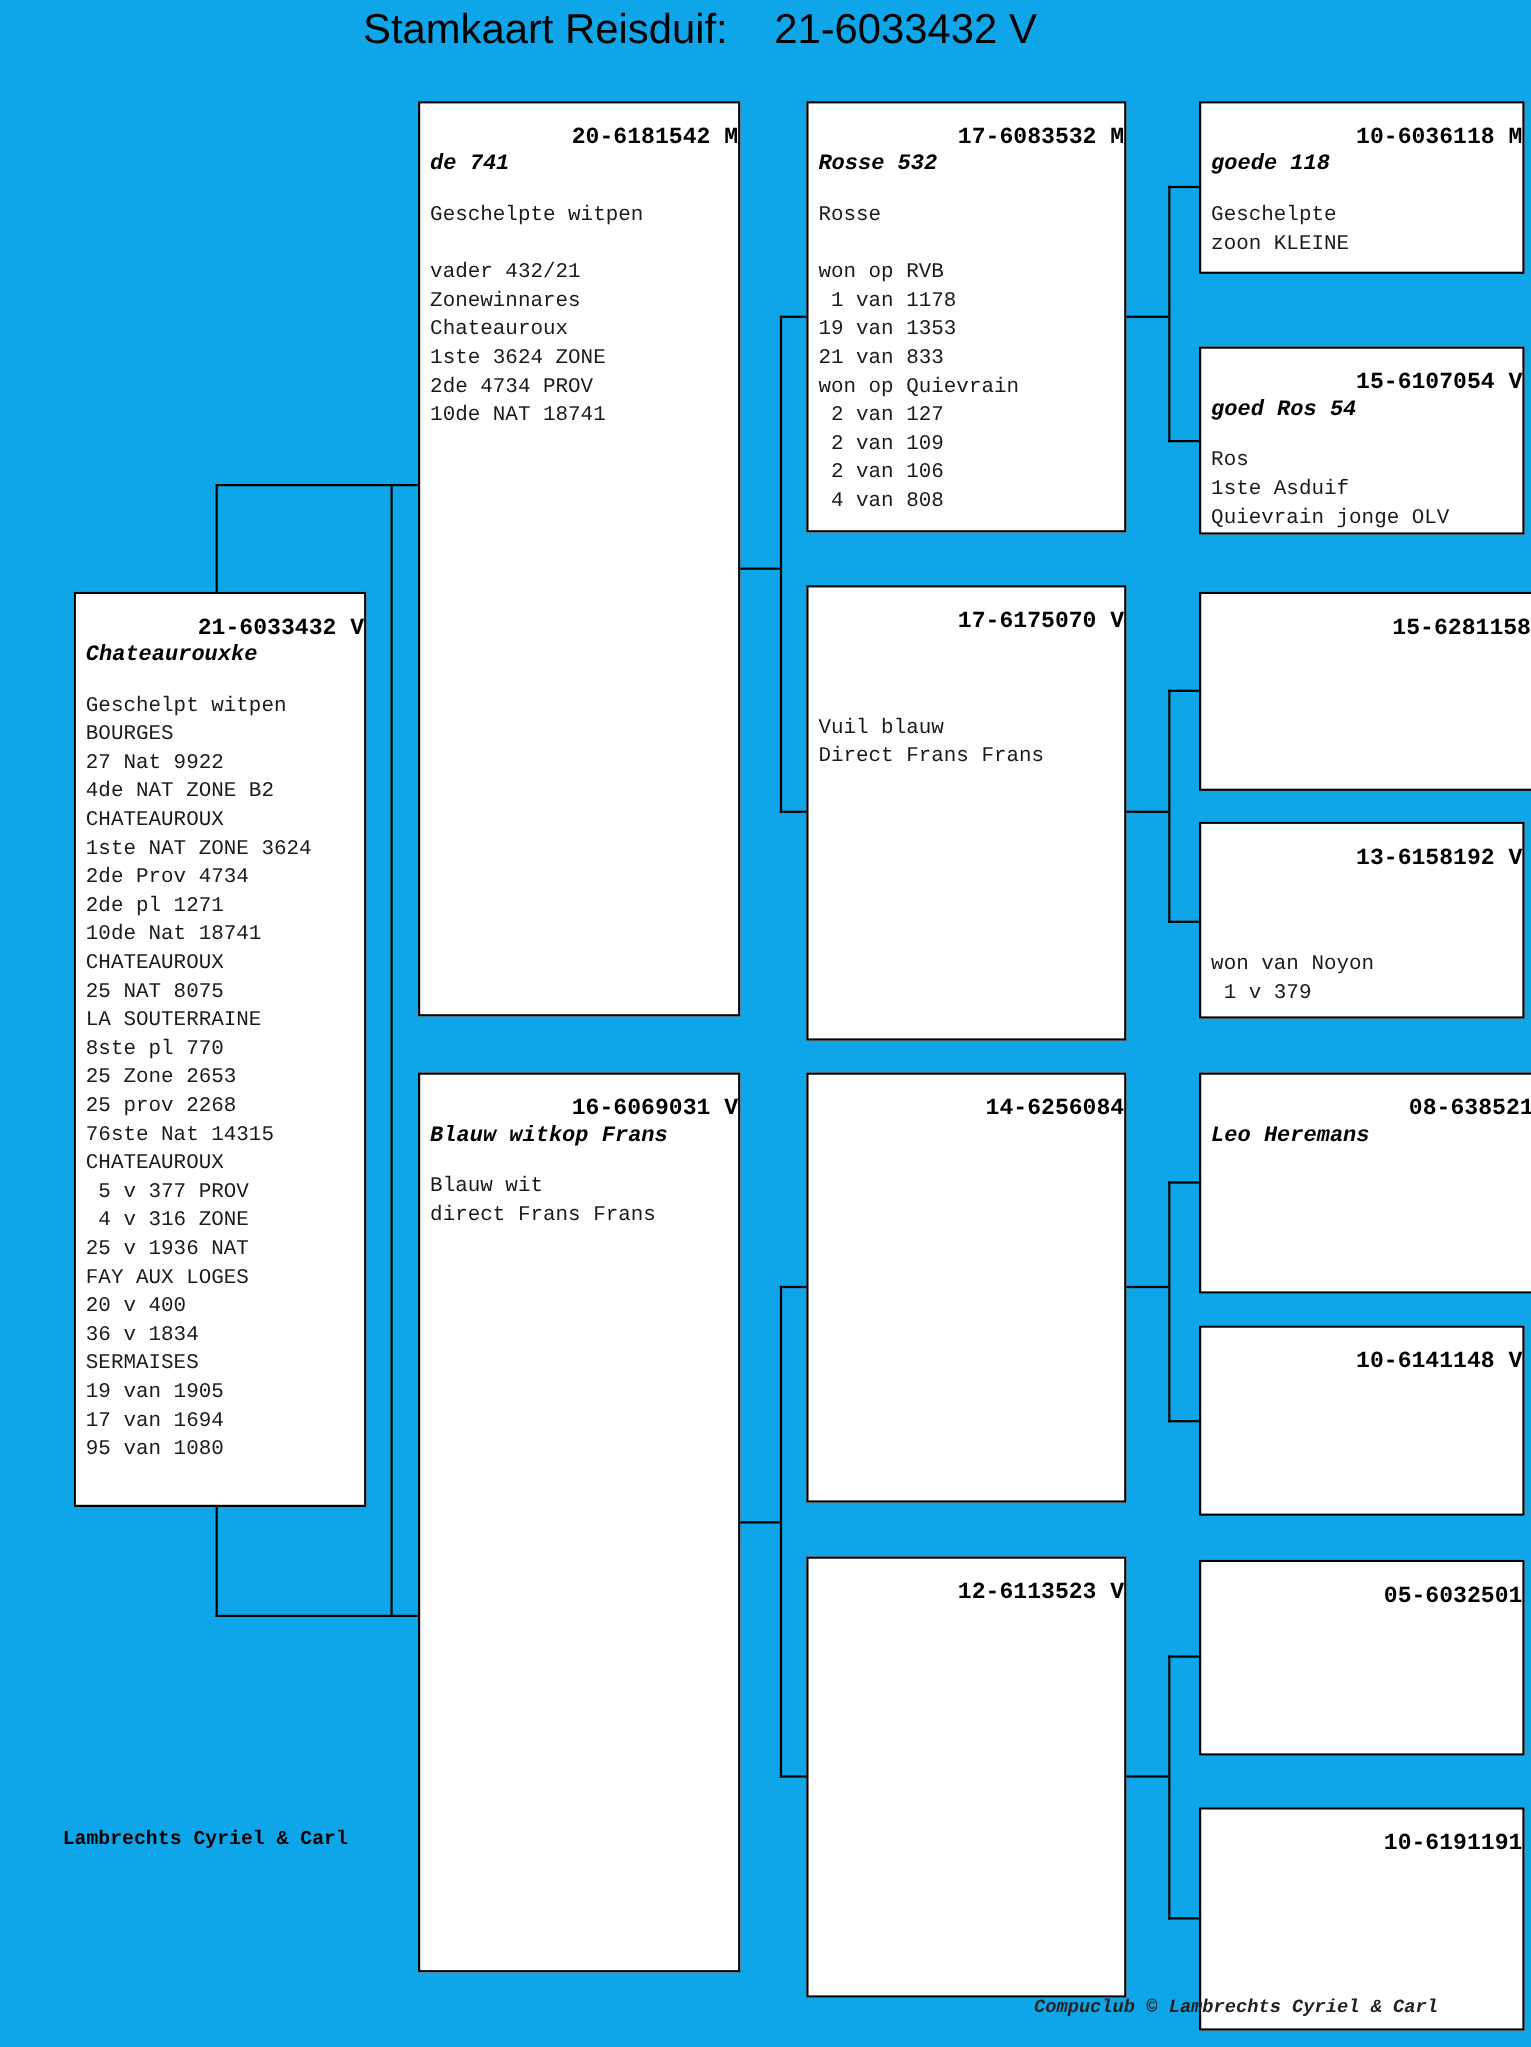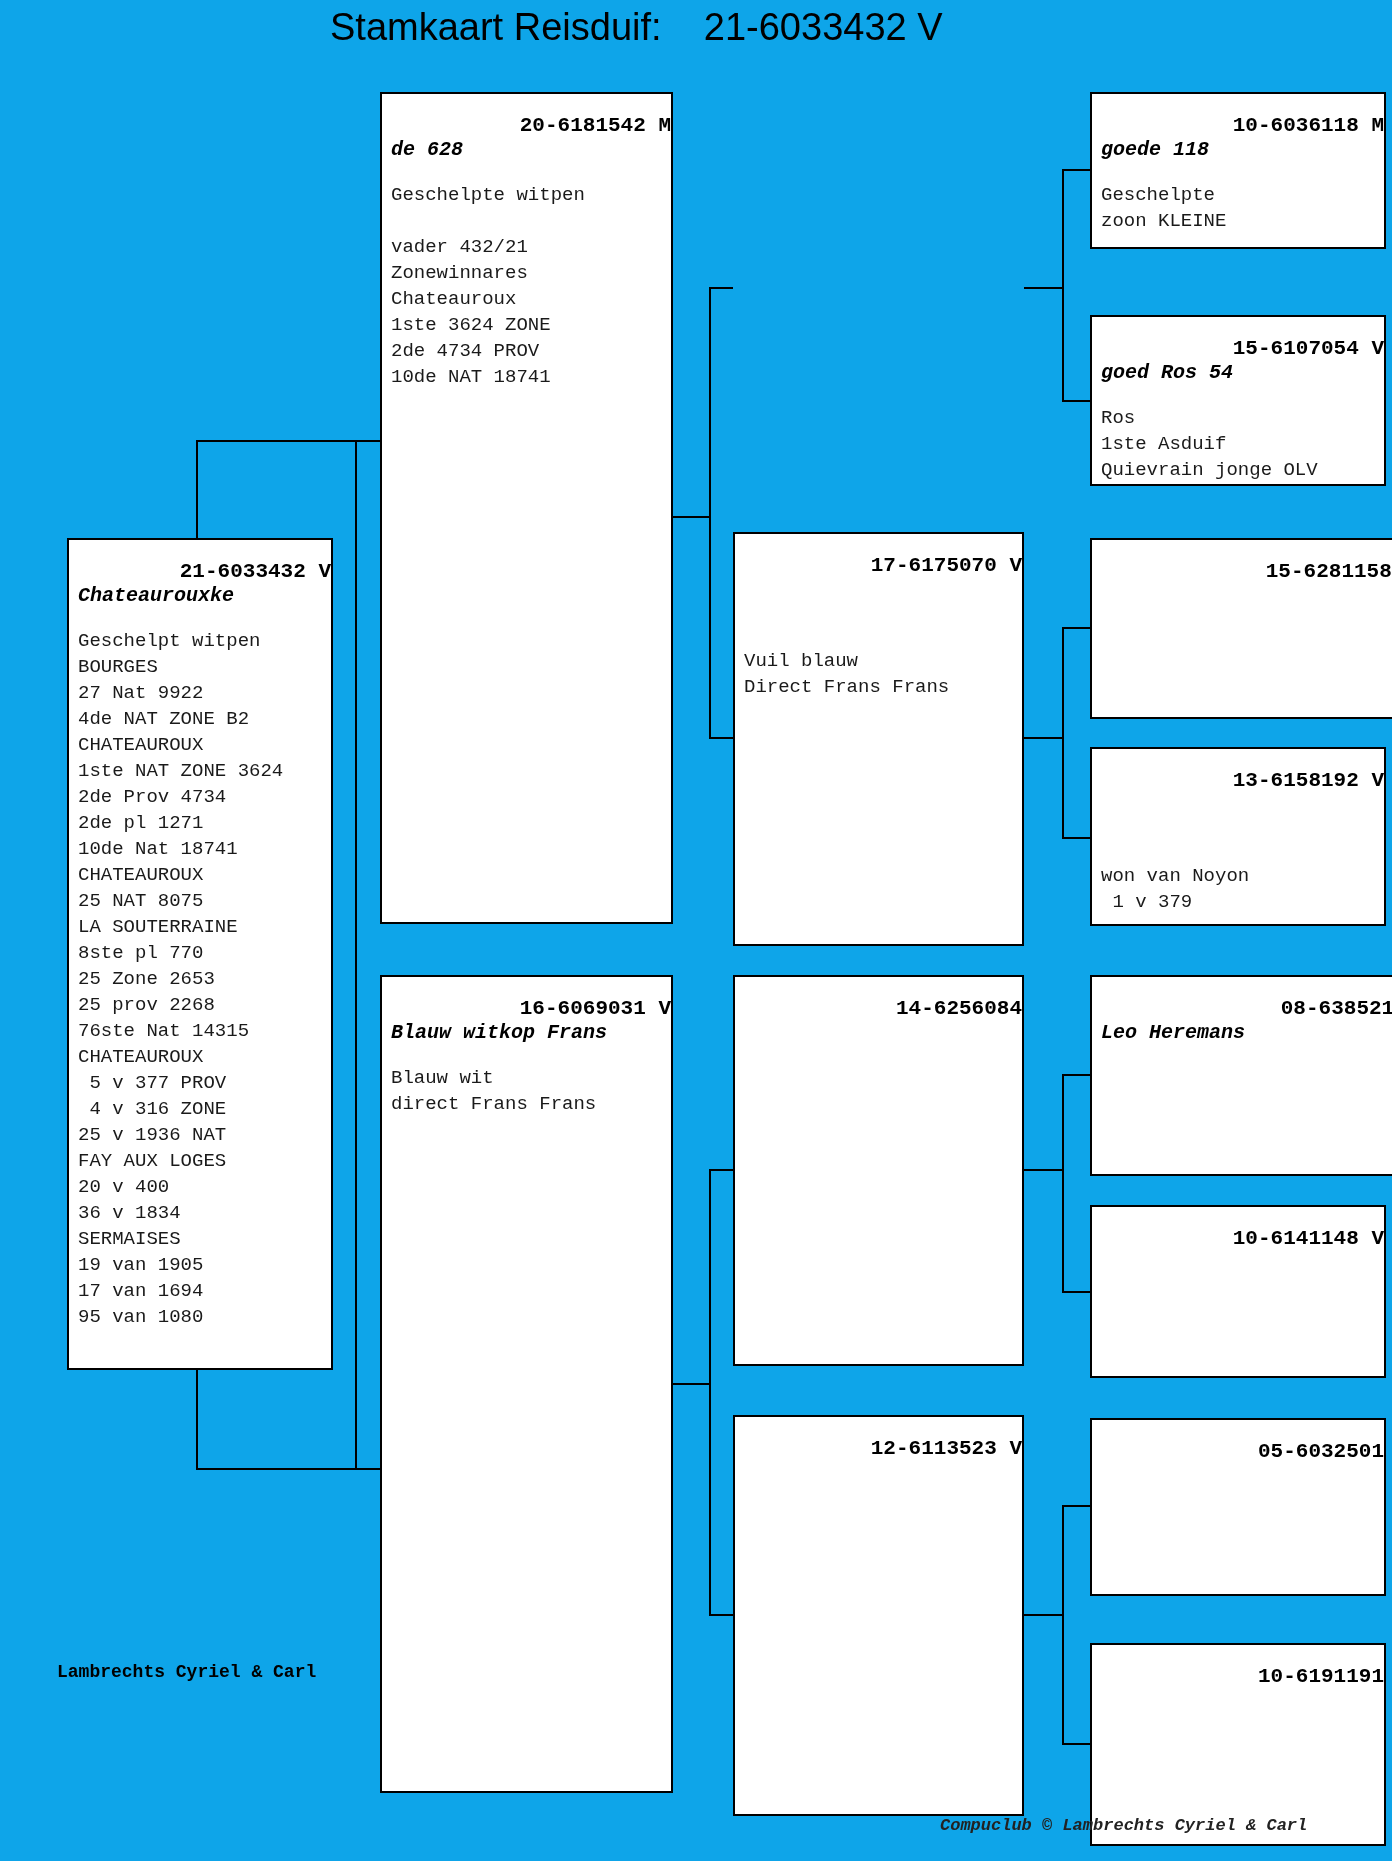--- a/index.html
+++ b/index.html
@@ -75,38 +75,53 @@
 20 v 400
 36 v 1834
 SERMAISES
 19 van 1905
 17 van 1694
 95 van 1080</div>
   </div>
 
   <div class="pbox" style="left:380px;top:92px;width:293px;height:832px;">
     <div class="ring">20-6181542 M</div>
-    <div class="pname">de 628</div>
+    <div class="pname">de 741</div>
     <div class="plines">Geschelpte witpen
 
 vader 432/21
 Zonewinnares
 Chateauroux
 1ste 3624 ZONE
 2de 4734 PROV
 10de NAT 18741</div>
   </div>
 
   <div class="pbox" style="left:380px;top:975px;width:293px;height:818px;">
     <div class="ring">16-6069031 V</div>
     <div class="pname">Blauw witkop Frans</div>
     <div class="plines">Blauw wit
 direct Frans Frans</div>
   </div>
 
+  <div class="pbox" style="left:733px;top:92px;width:291px;height:392px;">
+    <div class="ring">17-6083532 M</div>
+    <div class="pname">Rosse 532</div>
+    <div class="plines">Rosse
+
+won op RVB
+ 1 van 1178
+19 van 1353
+21 van 833
+won op Quievrain
+ 2 van 127
+ 2 van 109
+ 2 van 106
+ 4 van 808</div>
+  </div>
 
   <div class="pbox" style="left:733px;top:532px;width:291px;height:414px;">
     <div class="ring">17-6175070 V</div>
     <div class="pname"></div>
     <div class="plines">
 Vuil blauw
 Direct Frans Frans</div>
   </div>
 
   <div class="pbox" style="left:733px;top:975px;width:291px;height:391px;">

